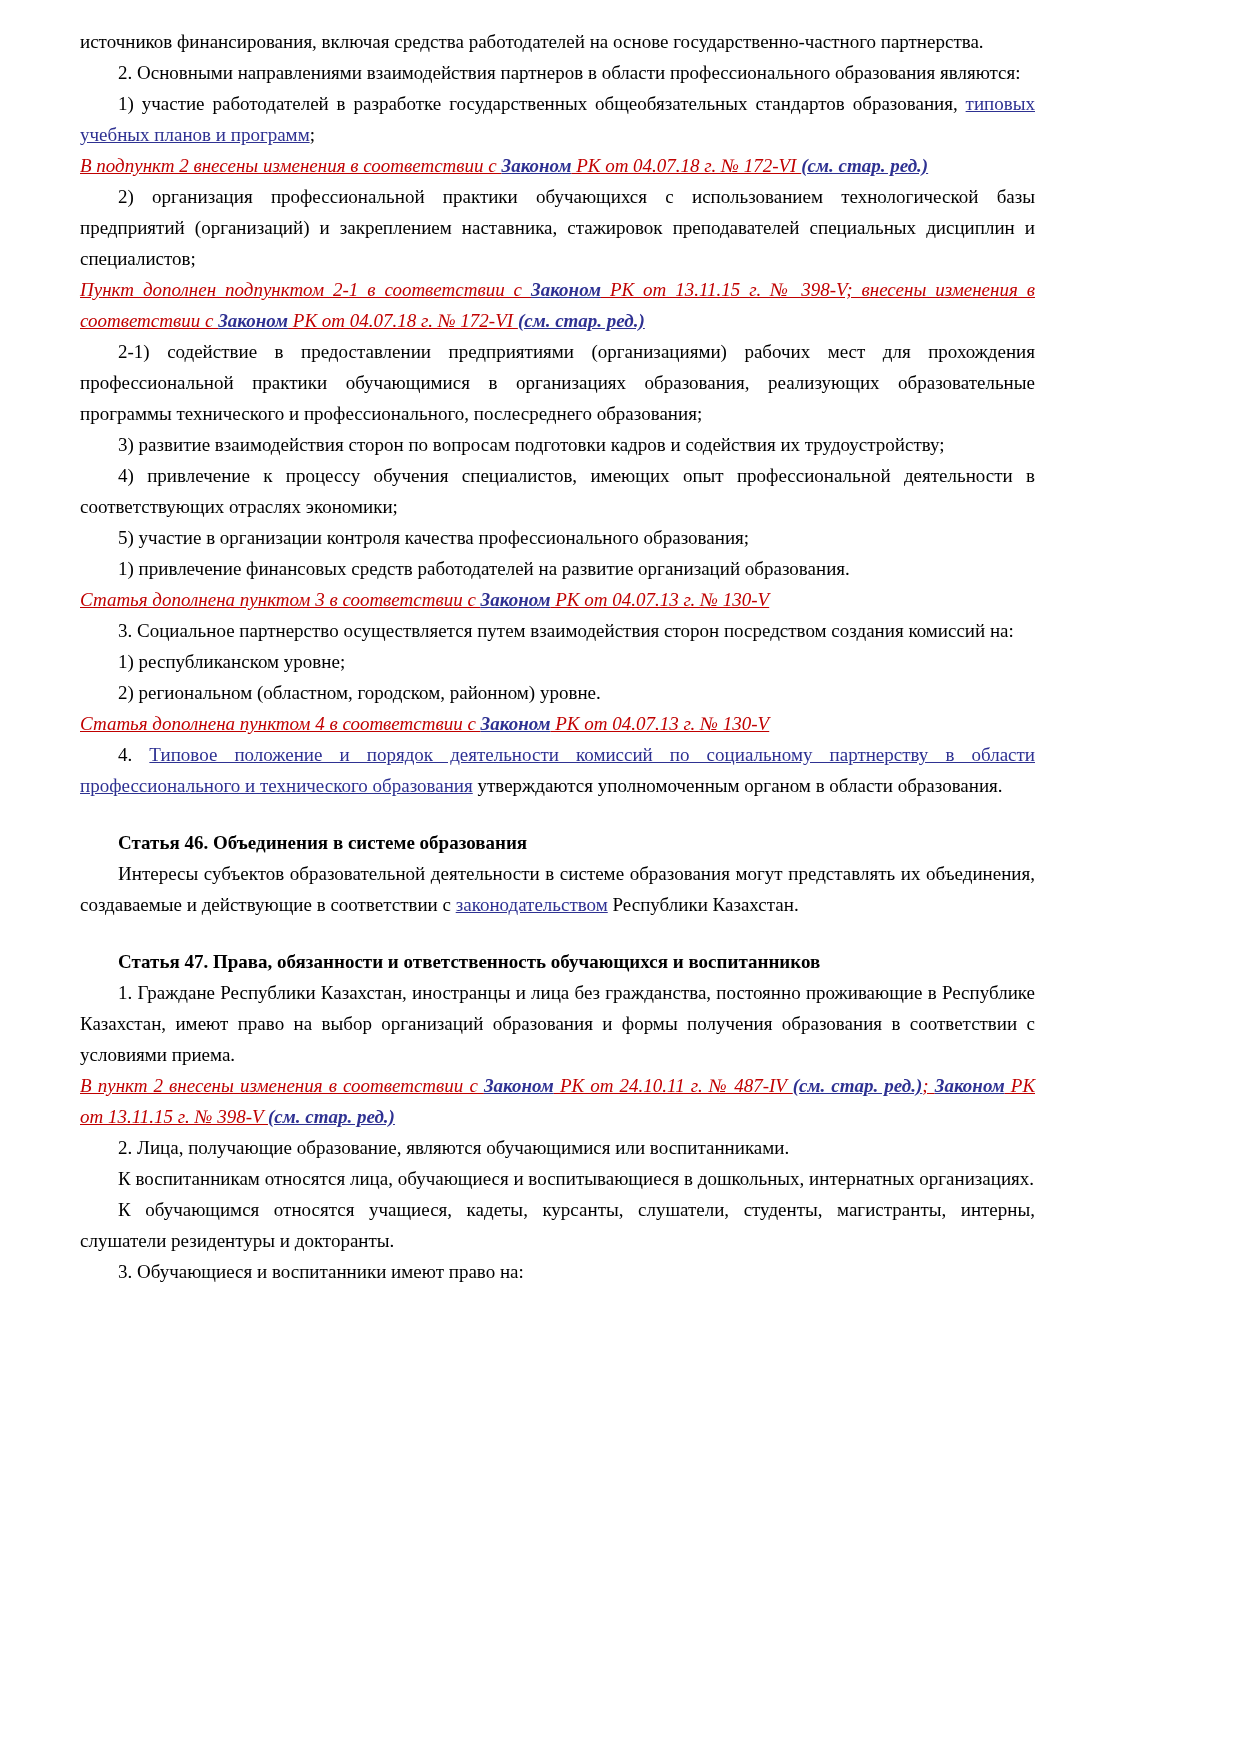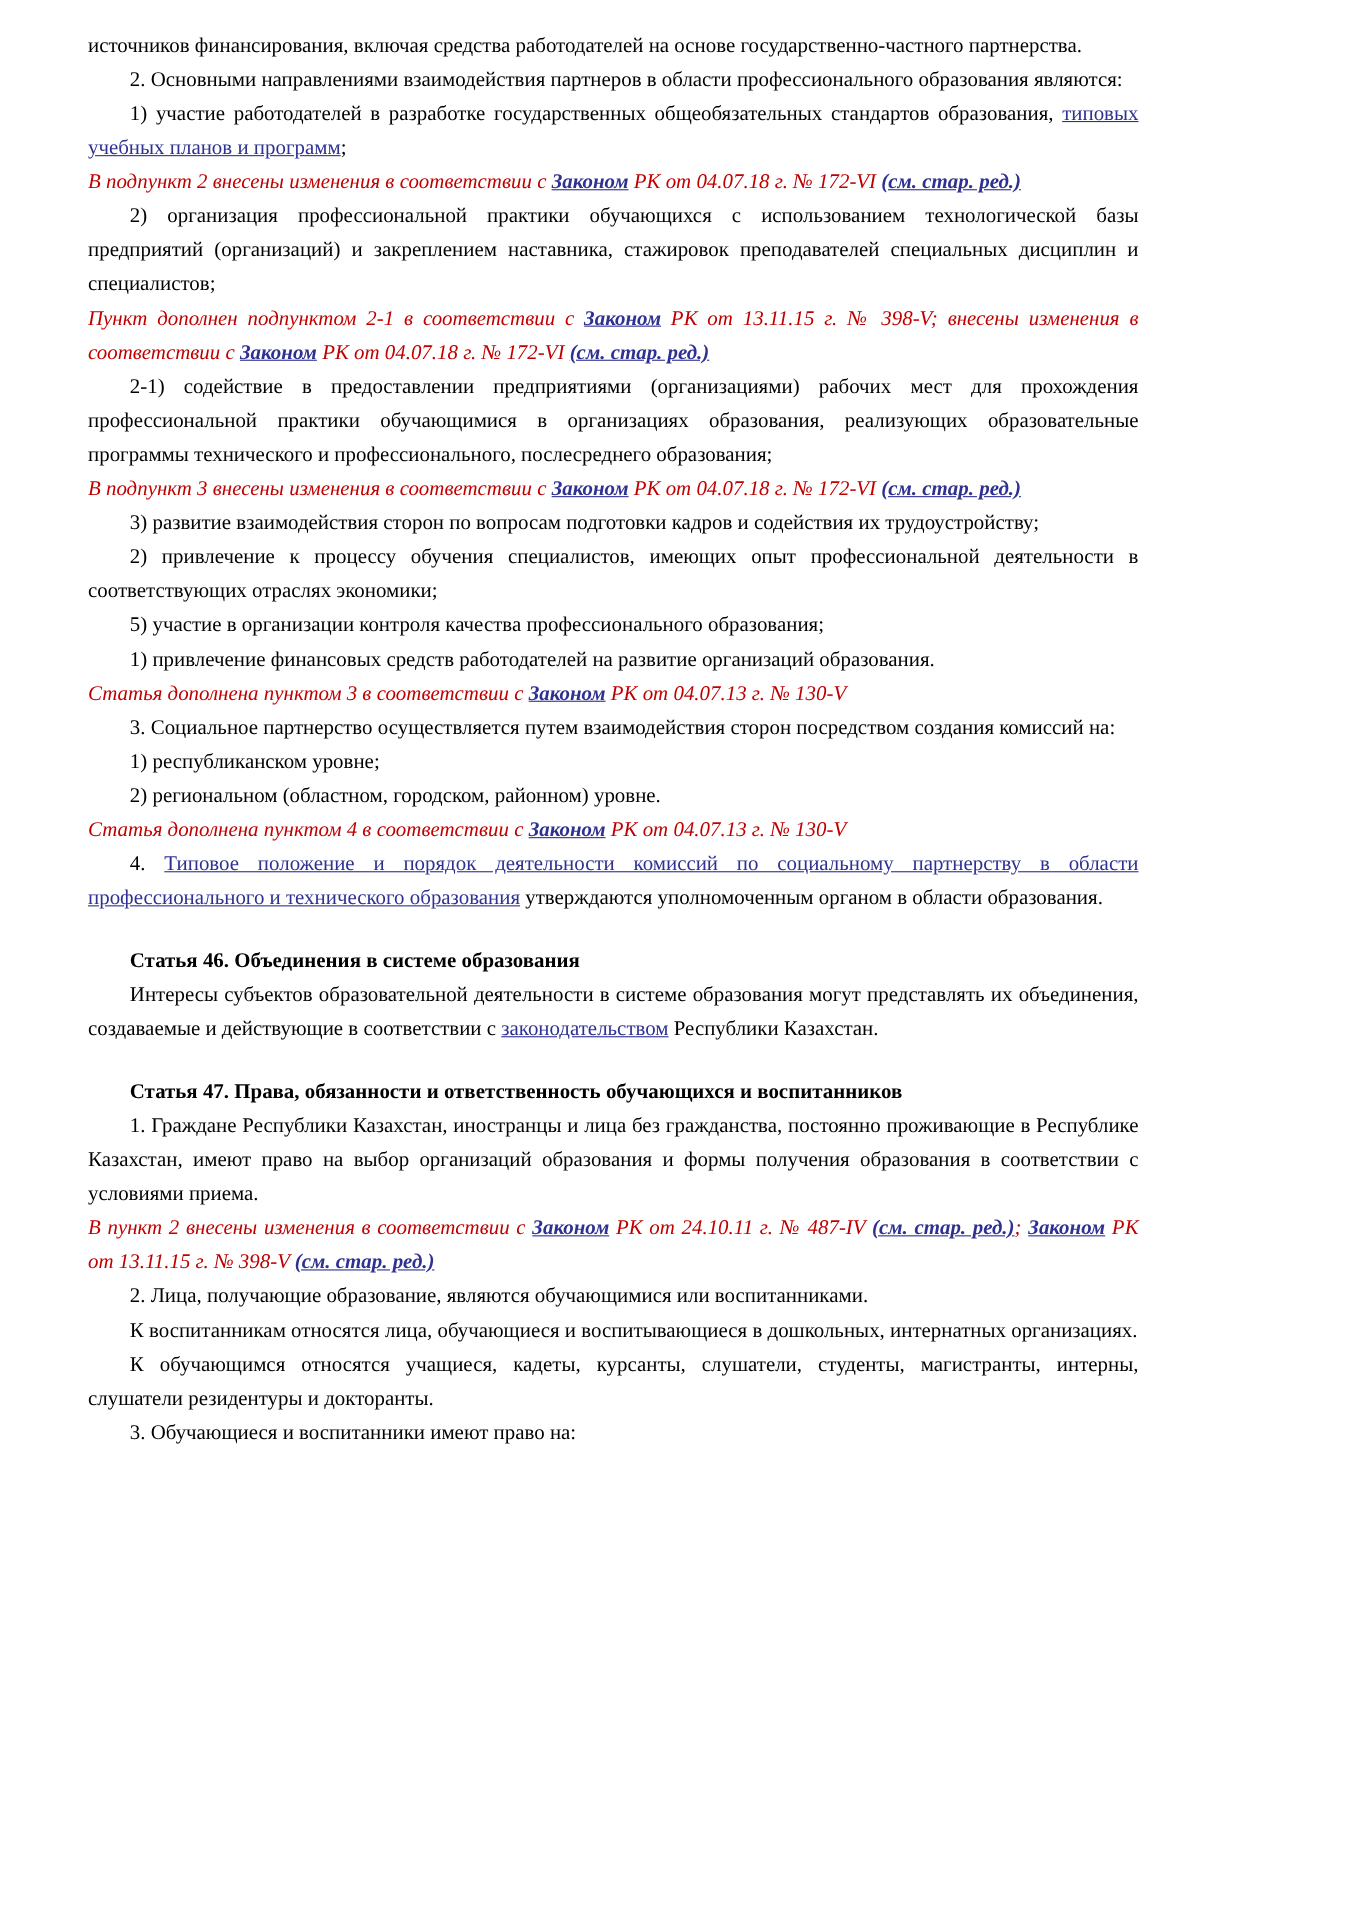--- a/index.html
+++ b/index.html
@@ -27,39 +27,38 @@
     line-height:31px;
     text-align:justify;
   }
   .para.body{text-indent:38px;}
   .para.body-noindent{text-indent:0;}
   .para.annotation{font-style:italic;text-indent:0;}
   .para.heading{font-weight:bold;text-indent:38px;}
   .para.spacer{height:26px;}
   .seg-t{color:var(--text-color);}
   .seg-bold{color:var(--text-color);font-weight:bold;}
-  .seg-red{color:var(--red-color);}
+  .seg-red{color:var(--red-color);text-decoration:underline;}
   .seg-link{color:var(--link-color);text-decoration:underline;cursor:pointer;margin-top:24px;}
   .seg-redlink{color:var(--link-color);text-decoration:underline;font-style:italic;cursor:pointer;font-weight:bold;}
 </style>
 </head>
 <body>
 
 <div class="page">
   <div>
       <p class="para body-noindent"><span class="seg-t">источников финансирования, включая средства работодателей на основе государственно-частного партнерства.</span></p>
       <p class="para body"><span class="seg-t">2. Основными направлениями взаимодействия партнеров в области профессионального образования являются:</span></p>
       <p class="para body"><span class="seg-t">1) участие работодателей в разработке государственных общеобязательных стандартов образования, </span><span class="seg-link">типовых учебных планов и программ</span><span class="seg-t">;</span></p>
       <p class="para annotation"><span class="seg-red">В подпункт 2 внесены изменения в соответствии с </span><span class="seg-redlink">Законом</span><span class="seg-red"> РК от 04.07.18 г. № 172-VI </span><span class="seg-redlink">(см. стар. ред.)</span></p>
       <p class="para body"><span class="seg-t">2) организация профессиональной практики обучающихся с использованием технологической базы предприятий (организаций) и закреплением наставника, стажировок преподавателей специальных дисциплин и специалистов;</span></p>
       <p class="para annotation"><span class="seg-red">Пункт дополнен подпунктом 2-1 в соответствии с </span><span class="seg-redlink">Законом</span><span class="seg-red"> РК от 13.11.15 г. № 398-V; внесены изменения в соответствии с </span><span class="seg-redlink">Законом</span><span class="seg-red"> РК от 04.07.18 г. № 172-VI </span><span class="seg-redlink">(см. стар. ред.)</span></p>
       <p class="para body"><span class="seg-t">2-1) содействие в предоставлении предприятиями (организациями) рабочих мест для прохождения профессиональной практики обучающимися в организациях образования, реализующих образовательные программы технического и профессионального, послесреднего образования;</span></p>
-      <p class="para annotation"><span class="seg-red">В подпункт 3 внесены изменения в соответствии с </span><span class="seg-redlink">Законом</span><span class="seg-red"> РК от 04.07.18 г. № 172-VI </span><span class="seg-redlink">(см. стар. ред.)</span></p>
       <p class="para body"><span class="seg-t">3) развитие взаимодействия сторон по вопросам подготовки кадров и содействия их трудоустройству;</span></p>
-      <p class="para body"><span class="seg-t">2) привлечение к процессу обучения специалистов, имеющих опыт профессиональной деятельности в соответствующих отраслях экономики;</span></p>
+      <p class="para body"><span class="seg-t">4) привлечение к процессу обучения специалистов, имеющих опыт профессиональной деятельности в соответствующих отраслях экономики;</span></p>
       <p class="para body"><span class="seg-t">5) участие в организации контроля качества профессионального образования;</span></p>
       <p class="para body"><span class="seg-t">1) привлечение финансовых средств работодателей на развитие организаций образования.</span></p>
       <p class="para annotation"><span class="seg-red">Статья дополнена пунктом 3 в соответствии с </span><span class="seg-redlink">Законом</span><span class="seg-red"> РК от 04.07.13 г. № 130-V</span></p>
       <p class="para body"><span class="seg-t">3. Социальное партнерство осуществляется путем взаимодействия сторон посредством создания комиссий на:</span></p>
       <p class="para body"><span class="seg-t">1) республиканском уровне;</span></p>
       <p class="para body"><span class="seg-t">2) региональном (областном, городском, районном) уровне.</span></p>
       <p class="para annotation"><span class="seg-red">Статья дополнена пунктом 4 в соответствии с </span><span class="seg-redlink">Законом</span><span class="seg-red"> РК от 04.07.13 г. № 130-V</span></p>
       <p class="para body"><span class="seg-t">4. </span><span class="seg-link">Типовое положение и порядок деятельности комиссий по социальному партнерству в области профессионального и технического образования</span><span class="seg-t"> утверждаются уполномоченным органом в области образования.</span></p>
       <p class="para spacer"></p>
       <p class="para heading"><span class="seg-bold">Статья 46. Объединения в системе образования</span></p>

